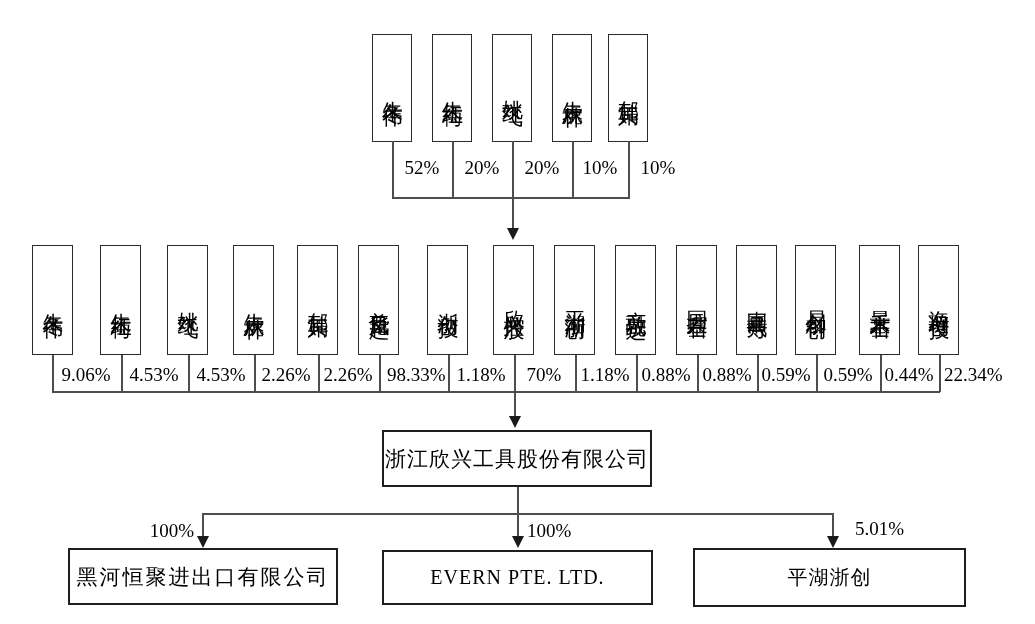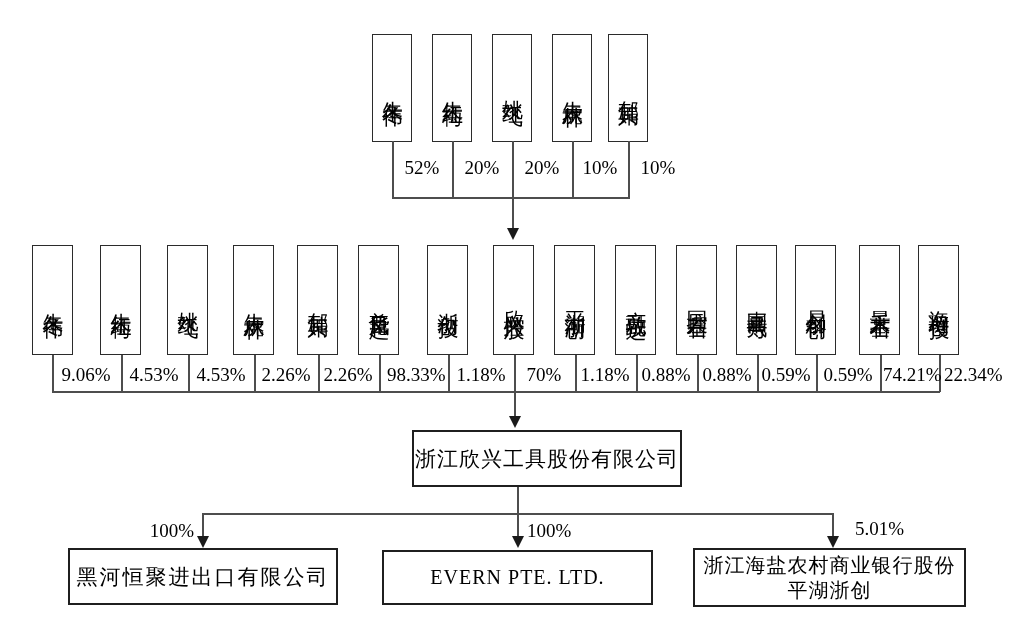--- a/index.html
+++ b/index.html
@@ -19,21 +19,21 @@
         writing-mode:vertical-rl;text-orientation:upright;
         font-size:21px;letter-spacing:3px;line-height:1;background:#fff;}
   .tbox{top:34px;width:40px;height:108px;}
   .mbox{top:245px;width:41px;height:110px;}
   
   .pct{position:absolute;font-size:19px;text-align:center;white-space:nowrap;line-height:22px;}
   
   .cbox{position:absolute;box-sizing:border-box;border:2px solid #1f1f1f;
         display:flex;flex-direction:column;align-items:center;justify-content:center;
         text-align:center;background:#fff;}
-  .company-main{left:382px;top:430px;width:270px;height:57px;font-size:21px;letter-spacing:1px;margin-left:30px;}
+  .company-main{left:382px;top:430px;width:270px;height:57px;font-size:21px;letter-spacing:1px;}
   .sub1{left:68px;top:548px;width:270px;height:57px;font-size:21px;letter-spacing:2px;}
   .sub2{left:382px;top:550px;width:271px;height:55px;font-size:20px;letter-spacing:1px;}
   .sub3{left:693px;top:548px;width:273px;height:59px;font-size:20px;letter-spacing:1px;line-height:25px;}
 </style>
 </head>
 <body>
 
 <div class="stage">
 
   <div class="vbox tbox" style="left:372px">朱冬伟</div>
@@ -96,21 +96,21 @@
   <div class="pct" style="left:260px;top:364px;width:52px">2.26%</div>
   <div class="pct" style="left:322px;top:364px;width:52px">2.26%</div>
   <div class="pct" style="left:387px;top:364px;width:52px">98.33%</div>
   <div class="pct" style="left:455px;top:364px;width:52px">1.18%</div>
   <div class="pct" style="left:518px;top:364px;width:52px">70%</div>
   <div class="pct" style="left:579px;top:364px;width:52px">1.18%</div>
   <div class="pct" style="left:640px;top:364px;width:52px">0.88%</div>
   <div class="pct" style="left:701px;top:364px;width:52px">0.88%</div>
   <div class="pct" style="left:760px;top:364px;width:52px">0.59%</div>
   <div class="pct" style="left:822px;top:364px;width:52px">0.59%</div>
-  <div class="pct" style="left:883px;top:364px;width:52px">74.21%</div>
+  <div class="pct" style="left:883px;top:364px;width:52px">0.44%</div>
   <div class="pct" style="left:944px;top:364px;width:52px">22.34%</div>
 
   <div class="hl" style="left:52px;top:391px;width:888px"></div>
   <div class="vl" style="left:514px;top:391px;height:26px"></div>
   <div class="arr" style="left:508.5px;top:416px"></div>
 
   <div class="cbox company-main">
     <div>浙江欣兴工具股份有限公司</div>
   </div>
 
@@ -128,17 +128,16 @@
   <div class="pct" style="left:527px;top:520px;width:56px;text-align:left">100%</div>
   <div class="pct" style="left:855px;top:518px;width:60px;text-align:left">5.01%</div>
 
   <div class="cbox sub2">
     <div>EVERN PTE. LTD.</div>
   </div>
   <div class="cbox sub1">
     <div>黑河恒聚进出口有限公司</div>
   </div>
   <div class="cbox sub3">
-    <div>浙江海盐农村商业银行股份</div>
     <div>平湖浙创</div>
   </div>
 
 </div>
 
 </body></html>

